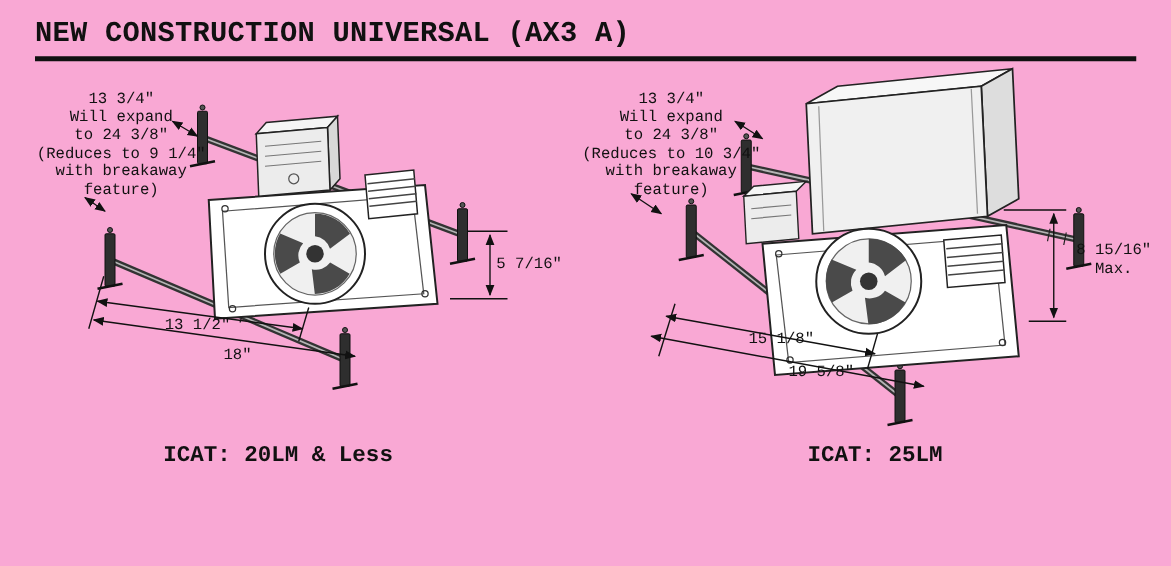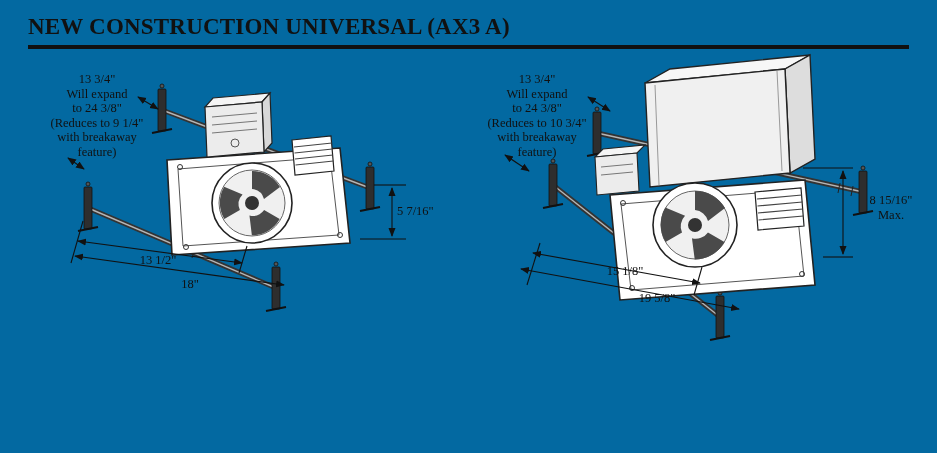--- a/index.html
+++ b/index.html
@@ -1,17 +1,17 @@
 <!DOCTYPE html>
 <html><head>
 <meta charset="utf-8">
 <style>
   html,body{margin:0;padding:0;background:#fff;}
-  #page{position:relative;width:937px;height:453px;background:#0369a1;overflow:hidden;
-        font-family:Liberation Serif, serif;color:#111;}
+  #page{position:relative;width:937px;height:453px;background:#f9a8d4;overflow:hidden;
+        font-family:Liberation Mono, monospace;color:#111;}
   .title{position:absolute;left:28px;top:14px;font-size:23px;font-weight:bold;
          letter-spacing:.2px;white-space:nowrap;}
   .title-rule{position:absolute;left:28px;top:45px;width:881px;height:4px;background:#111;}
   .note{position:absolute;text-align:center;font-size:12.5px;line-height:14.5px;}
   .dim{position:absolute;font-size:12.5px;line-height:15px;white-space:nowrap;}
   .dim.center{text-align:center;white-space:normal;}
   .caption{position:absolute;text-align:center;font-weight:bold;font-size:18px;line-height:24px;}
   svg{position:absolute;}
   .drawing line, .drawing path, .drawing rect, .drawing circle{vector-effect:none;}
 </style>
@@ -187,32 +187,36 @@
     <div>(Reduces to 9 1/4"</div>
     <div>with breakaway</div>
     <div>feature)</div>
   </div>
 
   <div class="dim" style="left:397px;top:204px;">5 7/16"</div>
   <div class="dim center" style="left:113px;top:253px;width:90px;">13 1/2"</div>
   <div class="dim center" style="left:165px;top:277px;width:50px;">18"</div>
 
   <div class="caption" style="left:60px;top:353px;width:325px;">
+    <div>ICAT: 20LM &amp; Less</div>
   </div>
 
   <div class="note" style="left:462px;top:72px;width:150px;">
     <div>13 3/4"</div>
     <div>Will expand</div>
     <div>to 24 3/8"</div>
     <div>(Reduces to 10 3/4"</div>
     <div>with breakaway</div>
     <div>feature)</div>
   </div>
 
   <div class="dim center" style="left:848px;top:193px;width:86px;">
     <div>8 15/16"</div>
     <div>Max.</div>
   </div>
   <div class="dim center" style="left:585px;top:264px;width:80px;">15 1/8"</div>
   <div class="dim center" style="left:617px;top:291px;width:80px;">19 5/8"</div>
 
+  <div class="caption" style="left:560px;top:353px;width:280px;">
+    <div>ICAT: 25LM</div>
+  </div>
 
 </div>
 
 </body></html>

